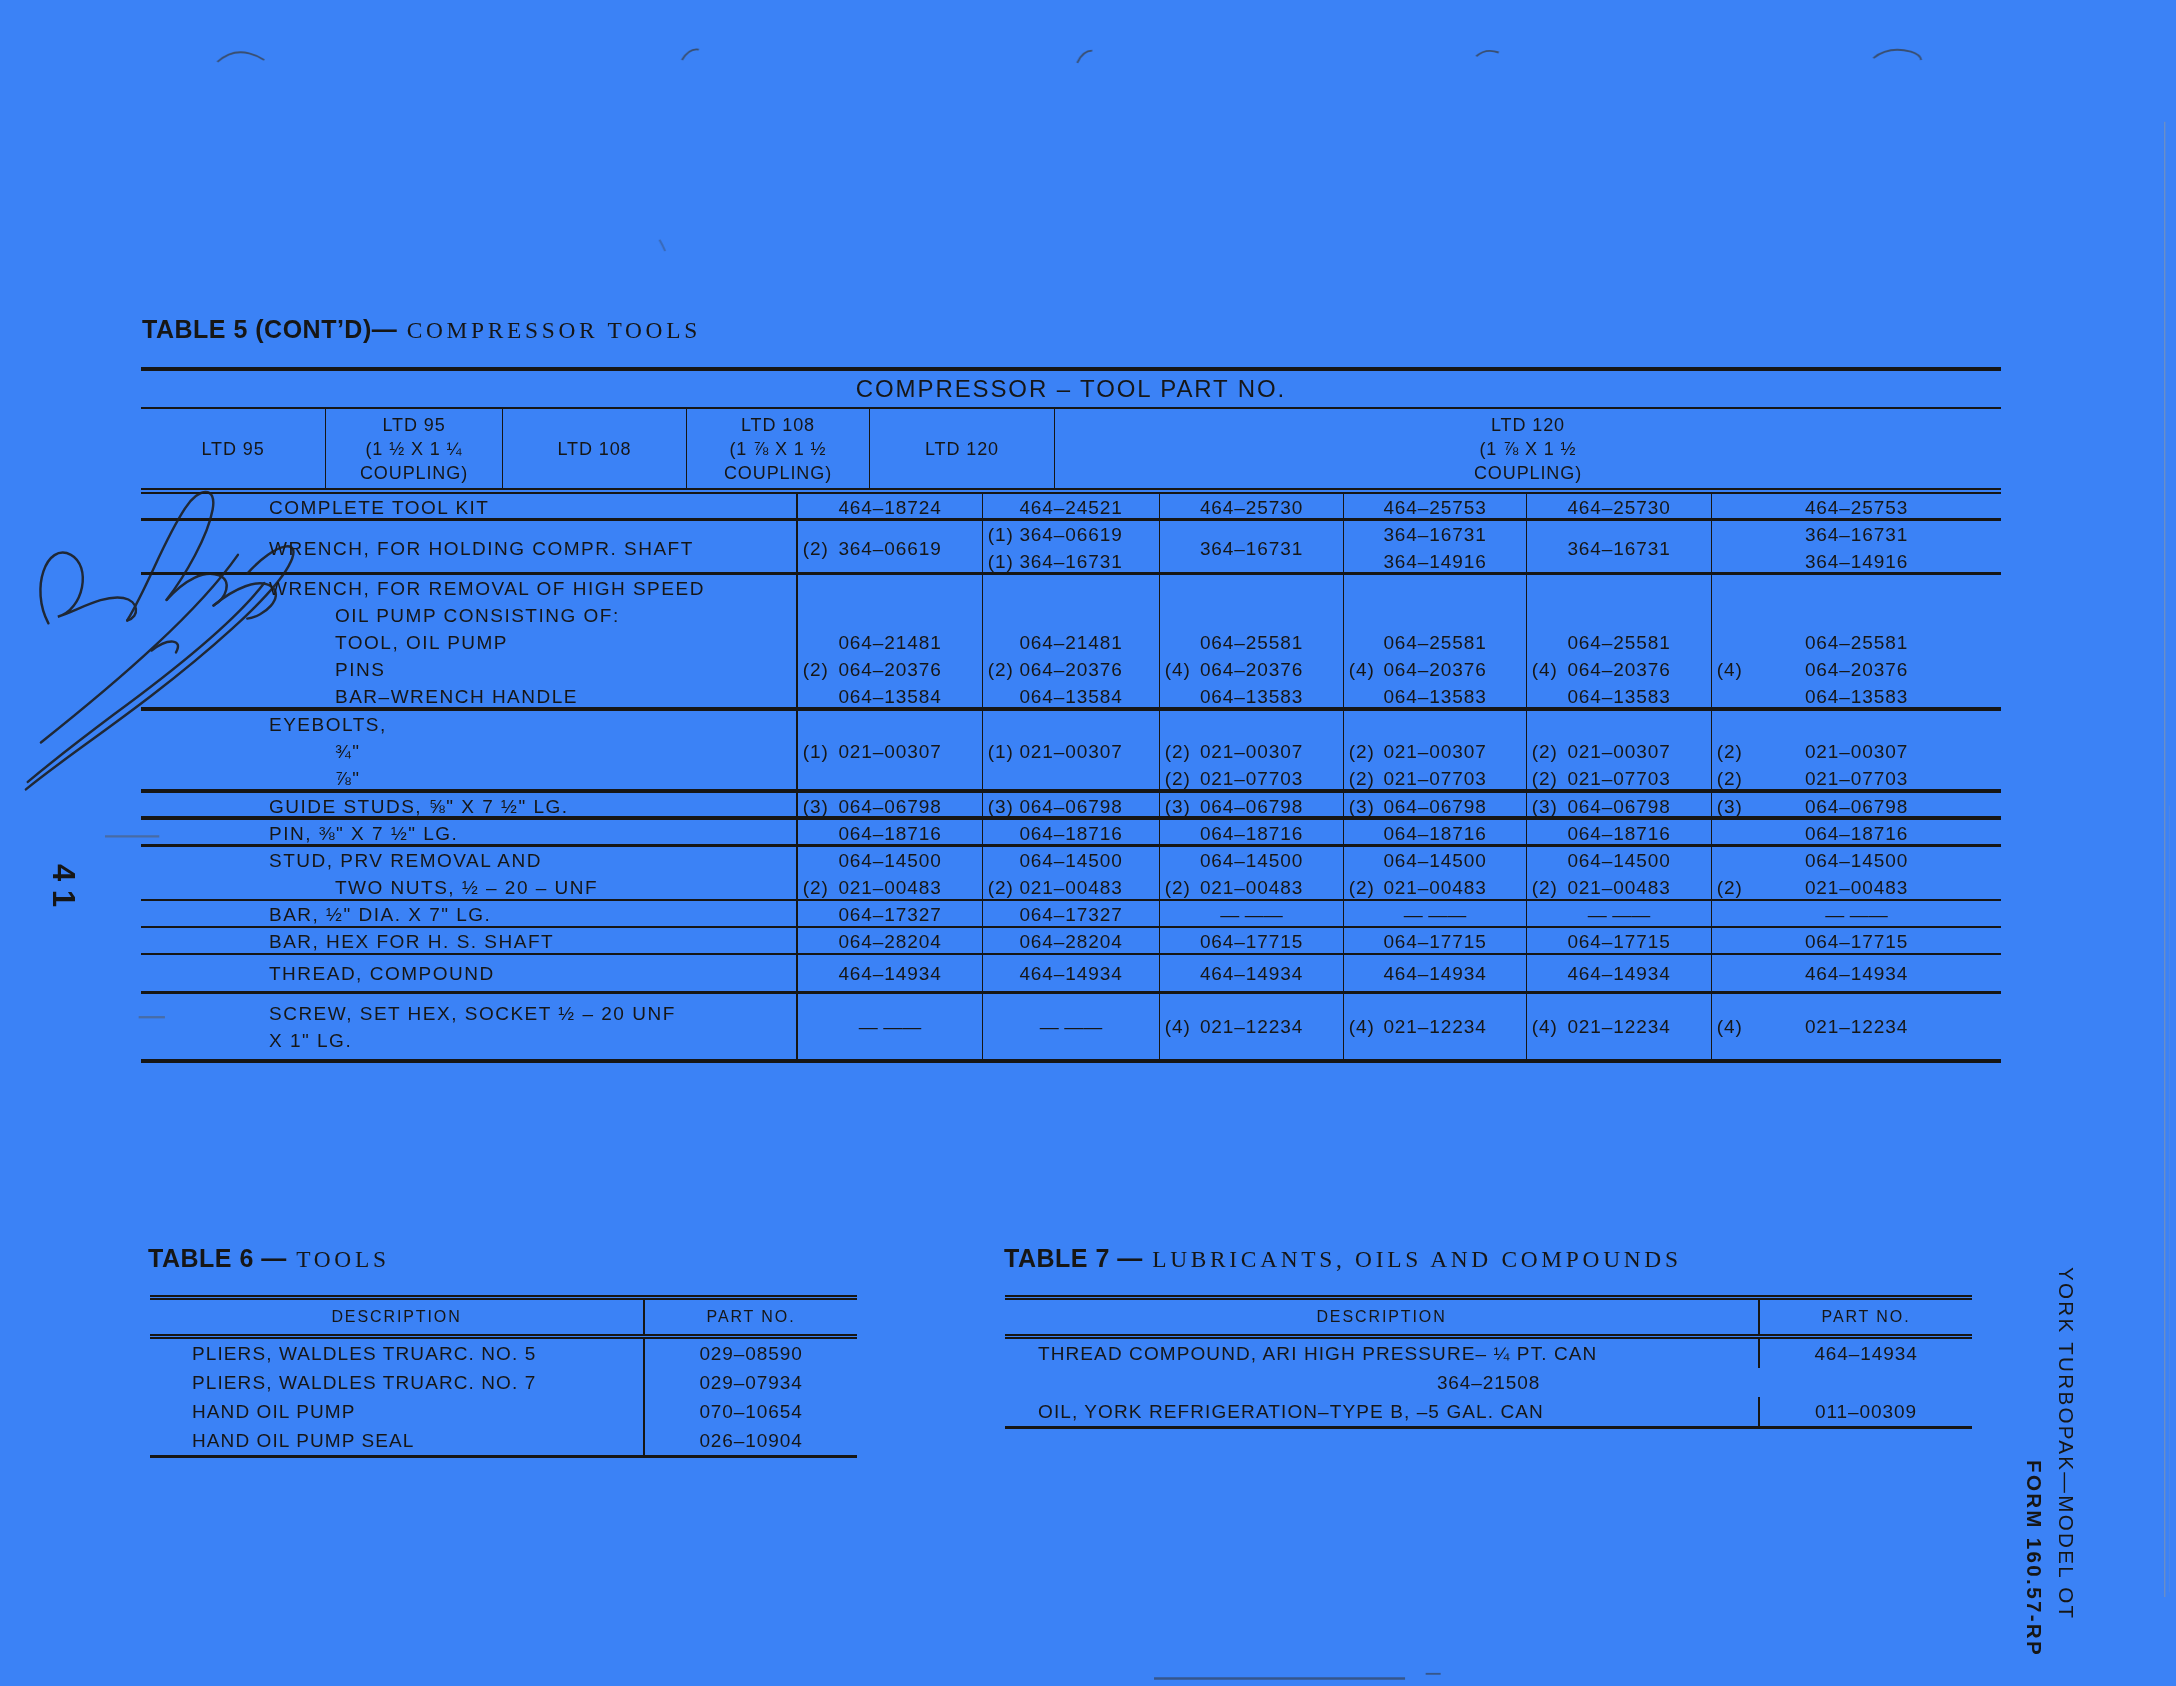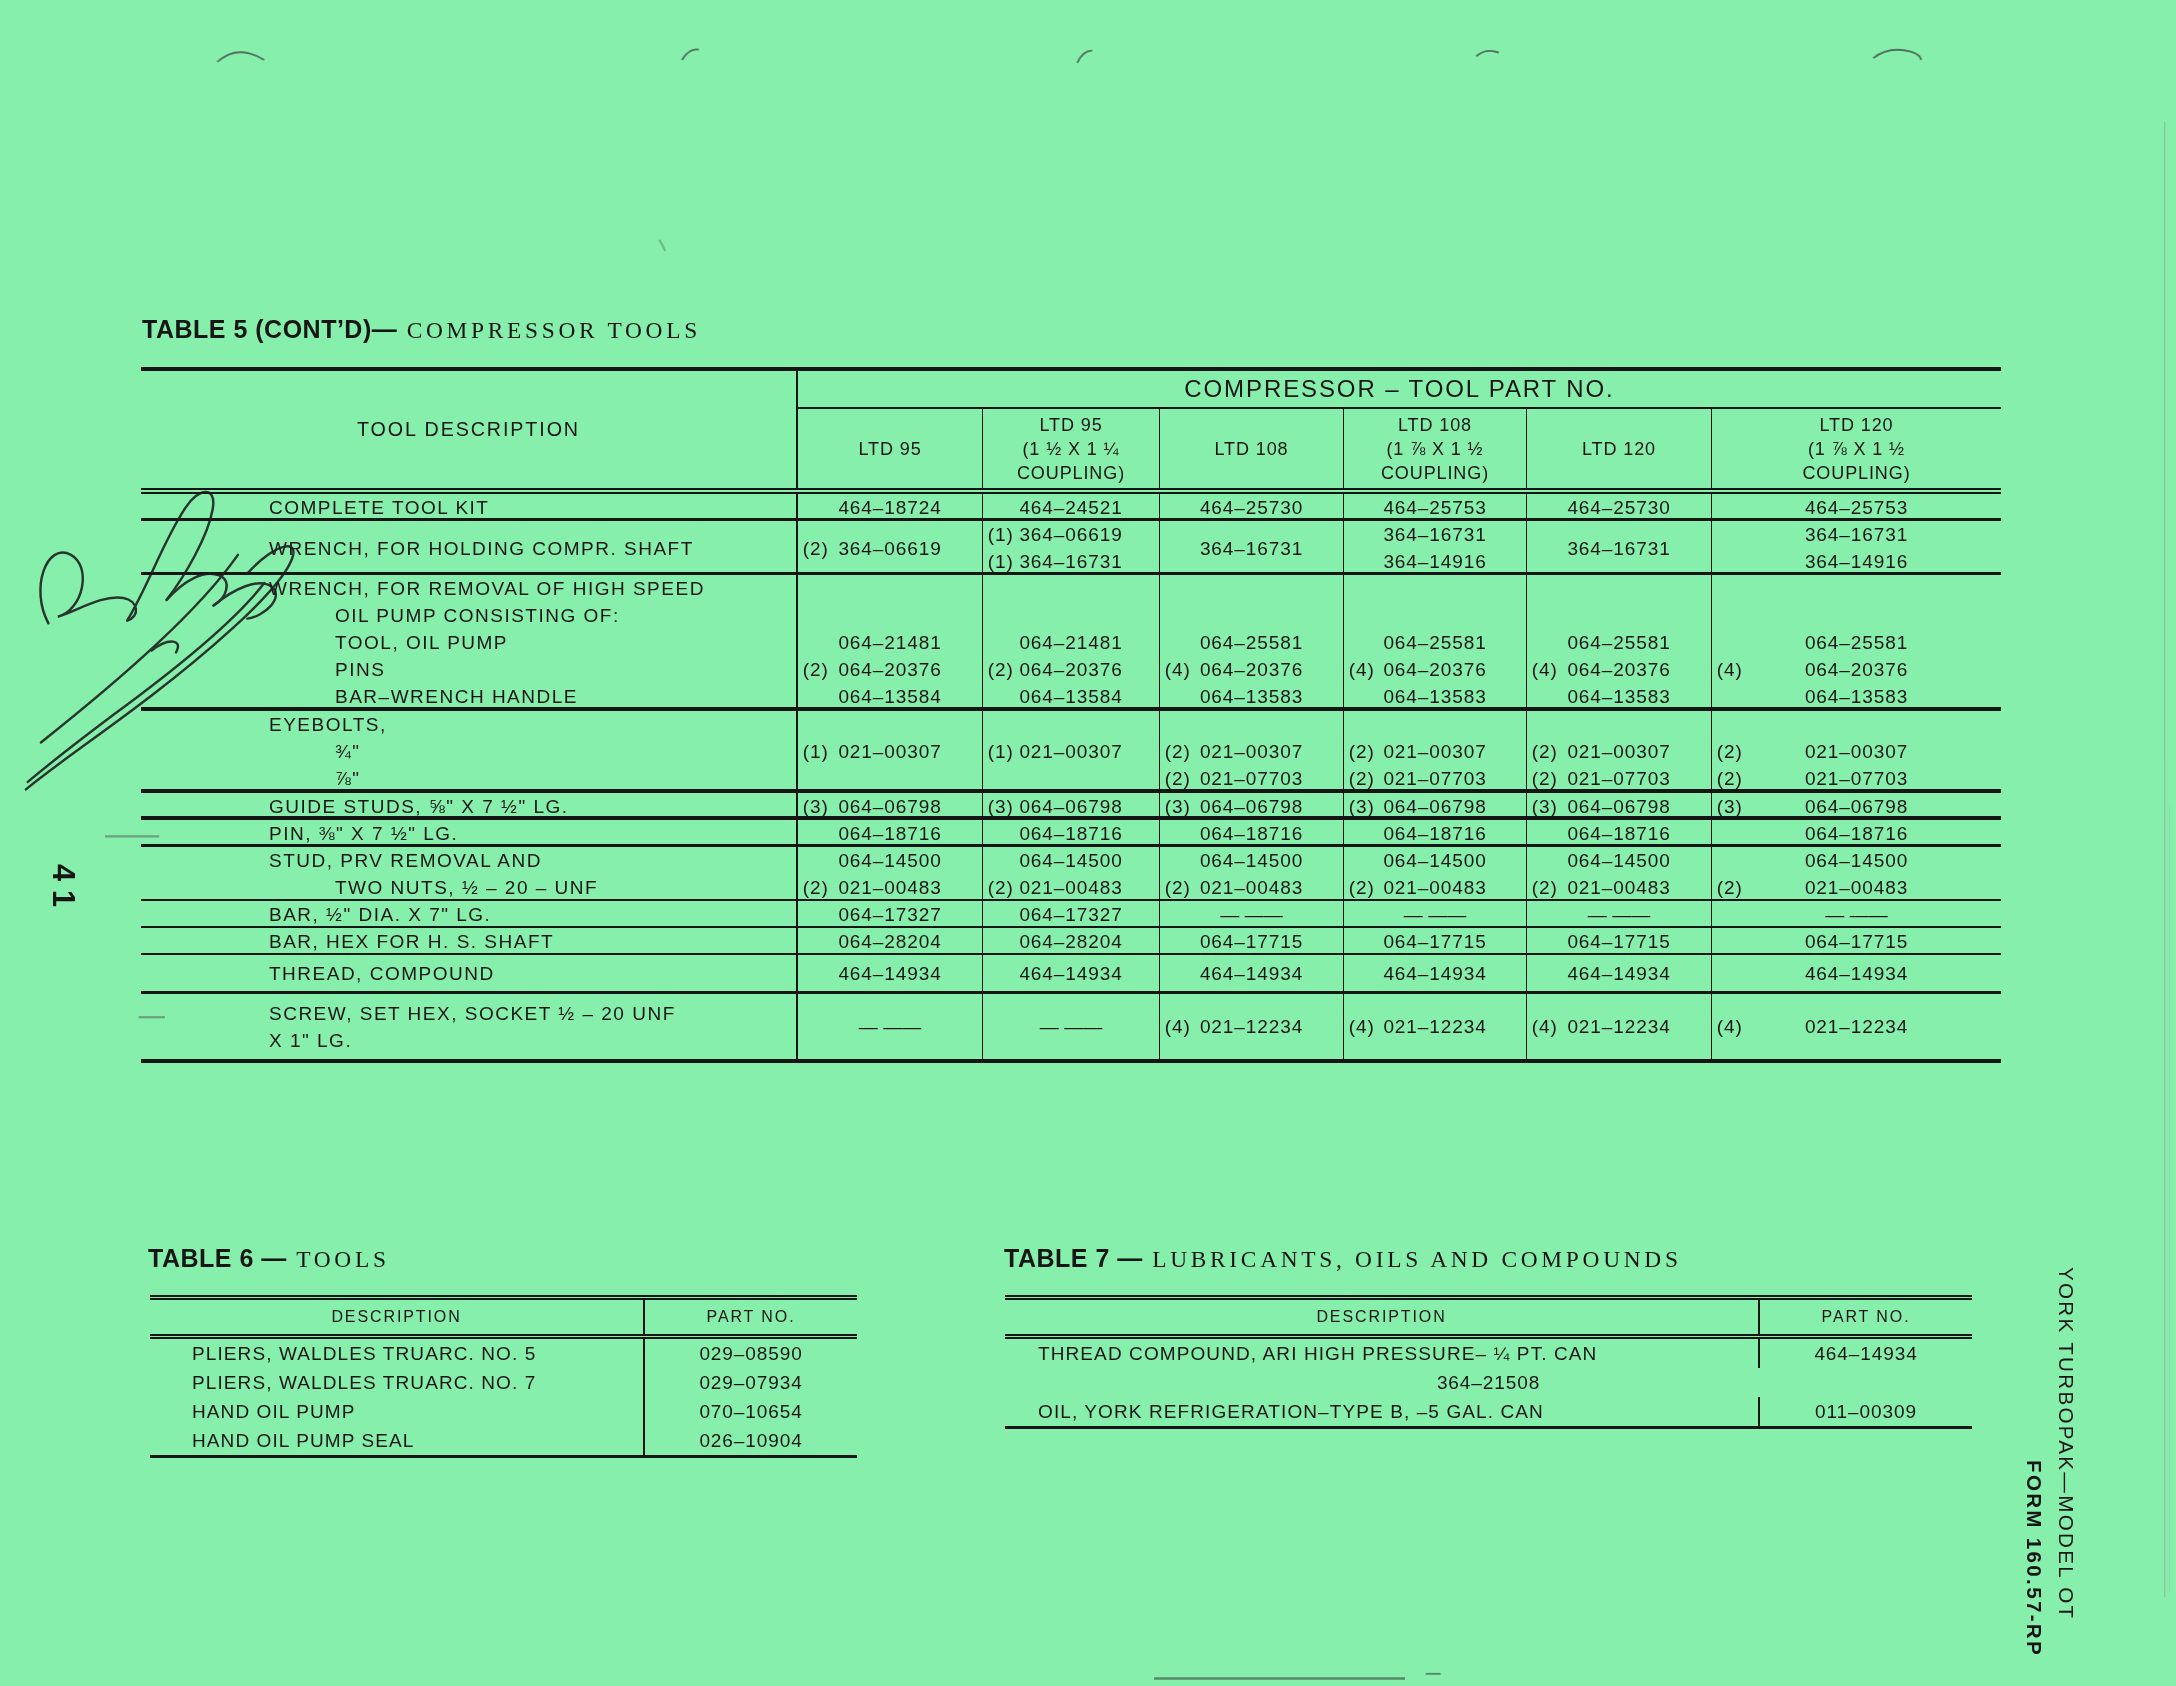--- a/index.html
+++ b/index.html
@@ -1,18 +1,18 @@
 <!DOCTYPE html>
 <html style="font-size:15px"><head>
 <meta charset="utf-8">
 <style>
   * { margin:0; padding:0; box-sizing:border-box; }
   html,body { background:#e8e8e6; }
   .page {
-    position:relative; width:2176px; height:1686px; background:#86efac;
+    position:relative; width:2176px; height:1686px; background:#3b82f6;
     overflow:hidden; font-family:"Liberation Sans", sans-serif; color:#161616;
   }
   
   .tbl-title { position:absolute; white-space:nowrap; }
   .tb { font-weight:bold; font-size:25px; letter-spacing:0.5px; }
   .tr2 { font-family:"Liberation Serif", serif; font-size:23.4px; letter-spacing:3.7px; margin-left:9.4px; }
   .t5t { left:142px; top:315px; }
   .t6t { left:148px; top:1244px; }
   .t7t { left:1004px; top:1244px; }
   
@@ -65,23 +65,20 @@
 <body>
 
 <div class="page">
 
   <div class="tbl-title t5t">
     <span class="tb">TABLE 5 (CONT’D)—</span><span class="tr2">COMPRESSOR TOOLS</span>
   </div>
 
   <div class="t5">
     <div class="t5head">
-      <div class="hdesc">
-        <span>TOOL DESCRIPTION</span>
-      </div>
       <div class="hright">
         <div class="spanhdr">COMPRESSOR – TOOL PART NO.</div>
         <div class="colheads">
             <div class="colhead vr">
               <div class="">LTD 95</div>
             </div>
             <div class="colhead vr">
               <div class="">LTD 95</div>
               <div class="">(1 ½ X 1 ¼</div>
               <div class="">COUPLING)</div>

